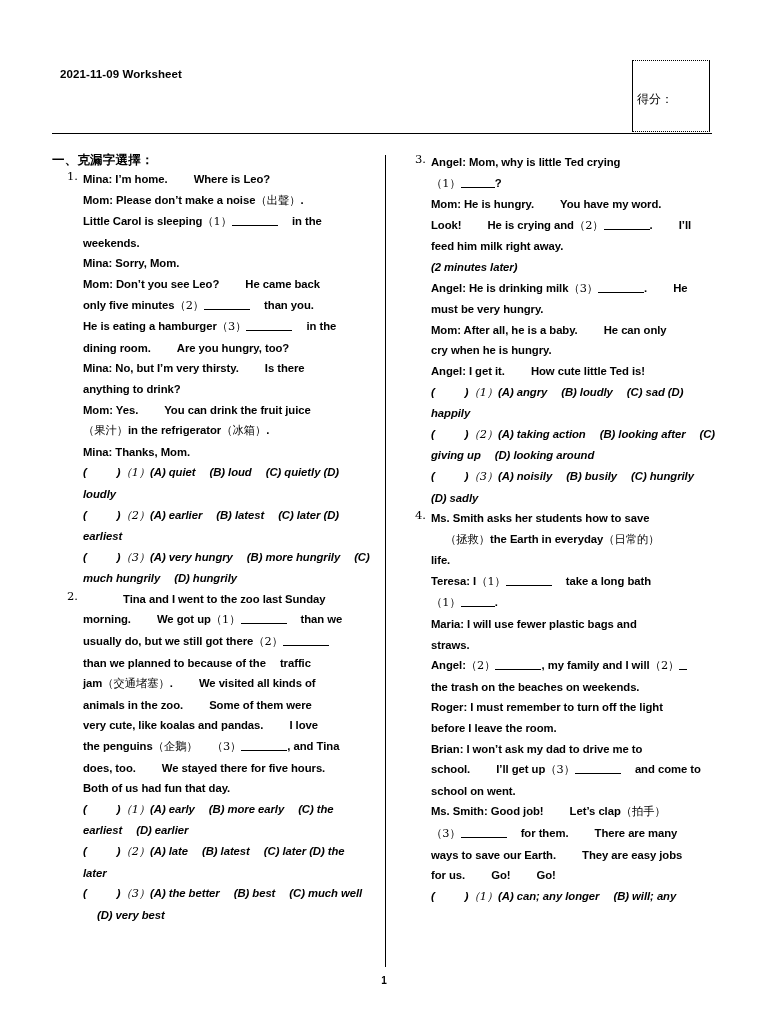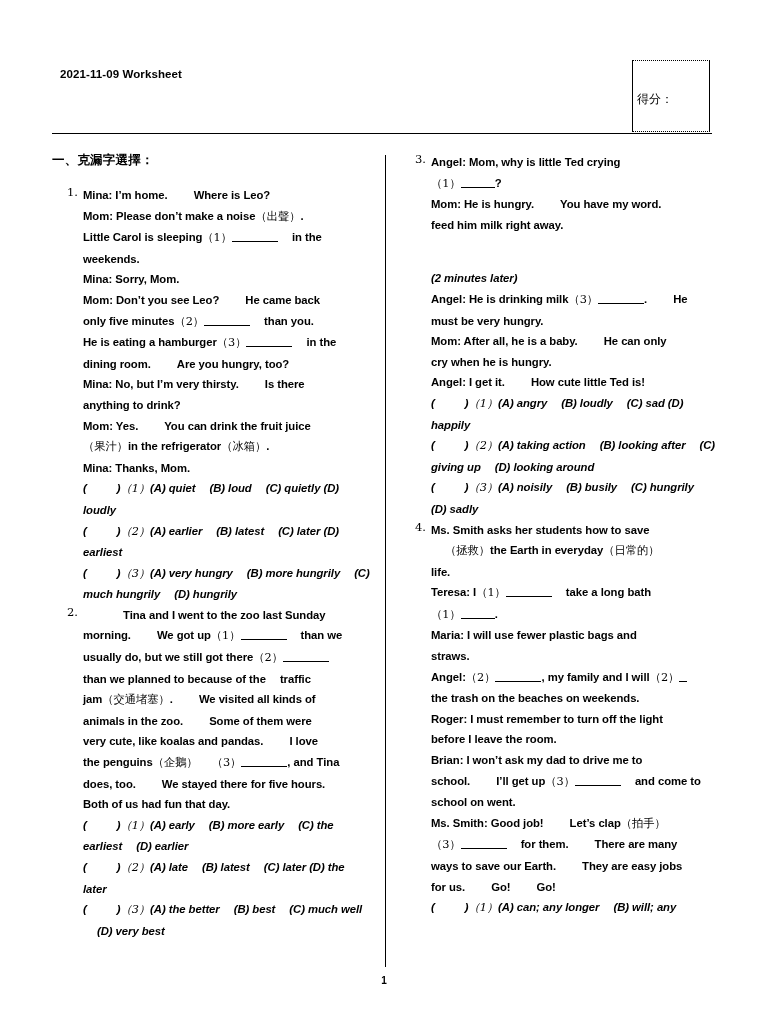--- a/index.html
+++ b/index.html
@@ -91,21 +91,21 @@
     top: 0;
     width: 318px;
   }
   .col-left  { left: 0px; }
   .col-right { left: 348px; }
 
   .section-head {
     font-size: 12.5px;
     font-weight: bold;
     font-family: "DejaVu Sans", sans-serif;
-    margin: 0 0 16px 0;
+    margin: 0 0 0 0;
     letter-spacing: 0.2px;
   }
 
   
   .q {
     position: relative;
     padding-left: 31px;
     margin-bottom: 0px;
   }
   .q-num {
@@ -119,21 +119,20 @@
   }
   .line {
     font-size: 11.3px;
     font-weight: bold;
     line-height: 20.6px;
     white-space: pre-wrap;
     letter-spacing: -0.05px;
   }
   .line.ital {
     font-style: italic;
-    margin-top: 33px;
   }
   .line.opt {
     font-weight: bold;
     font-style: italic;
   }
   .cjk {
     font-family: "DejaVu Sans", sans-serif;
     font-weight: normal;
   }
   .num {
@@ -223,20 +222,21 @@
 
     </div>
 
     <div class="col col-right">
 
       <div class="q">
         <div class="q-num">3.</div>
         <div class="line">Angel: Mom, why is little Ted crying</div>
         <div class="line"><span class="cjk">（</span><span class="num">1</span><span class="cjk">）</span><span class="blank b-sm"></span>?</div>
         <div class="line">Mom: He is hungry.<span class="sp2"></span>You have my word.</div>
+        <div class="line">Look!<span class="sp2"></span>He is crying and<span class="cjk">（</span><span class="num">2</span><span class="cjk">）</span><span class="blank b-md"></span>.<span class="sp2"></span>I’ll</div>
         <div class="line">feed him milk right away.</div>
         <div class="line ital">(2 minutes later)</div>
         <div class="line">Angel: He is drinking milk<span class="cjk">（</span><span class="num">3</span><span class="cjk">）</span><span class="blank b-md"></span>.<span class="sp2"></span>He</div>
         <div class="line">must be very hungry.</div>
         <div class="line">Mom: After all, he is a baby.<span class="sp2"></span>He can only</div>
         <div class="line">cry when he is hungry.</div>
         <div class="line">Angel: I get it.<span class="sp2"></span>How cute little Ted is!</div>
         <div class="line opt">(<span class="paren-gap"></span>)<span class="cjk">（</span><span class="num">1</span><span class="cjk">）</span>(A) angry<span class="sp"></span>(B) loudly<span class="sp"></span>(C) sad (D) happily</div>
         <div class="line opt">(<span class="paren-gap"></span>)<span class="cjk">（</span><span class="num">2</span><span class="cjk">）</span>(A) taking action<span class="sp"></span>(B) looking after<span class="sp"></span>(C) giving up<span class="sp"></span>(D) looking around</div>
         <div class="line opt">(<span class="paren-gap"></span>)<span class="cjk">（</span><span class="num">3</span><span class="cjk">）</span>(A) noisily<span class="sp"></span>(B) busily<span class="sp"></span>(C) hungrily<span class="sp"></span>(D) sadly</div>

